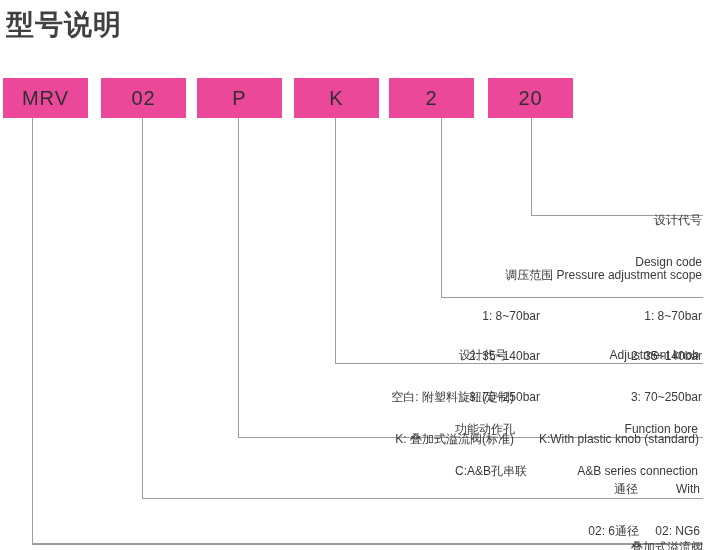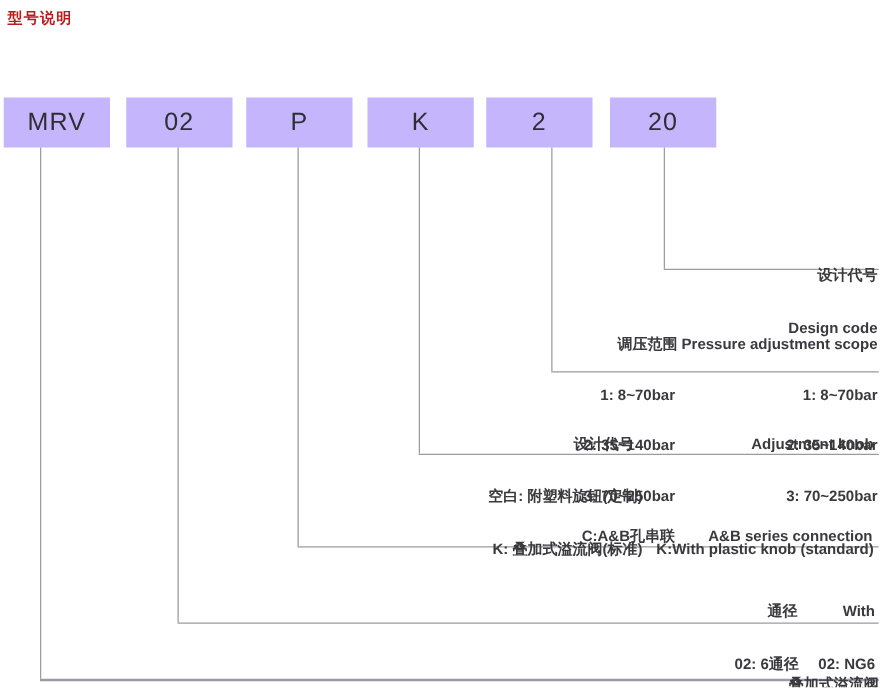--- a/index.html
+++ b/index.html
@@ -8,30 +8,30 @@
     width: 705px;
     height: 550px;
     background: #ffffff;
     font-family: "Liberation Sans", "DejaVu Sans", sans-serif;
     color: #3a3a3e;
     overflow: hidden;
   }
   .title {
     position: absolute;
     left: 6px; top: 6px;
-    font-size: 12px;
+    font-size: 28px;
     font-weight: bold;
-    color: #b91c1c;
+    color: #404040;
     letter-spacing: 1px;
   }
   .mbox {
     position: absolute;
     top: 78px;
     width: 85px; height: 40px;
-    background: #c4b5fd;
+    background: #ec4899;
     color: #2e2e33;
     font-size: 20px;
     display: flex;
     align-items: center;
     justify-content: center;
     letter-spacing: 1px;
   }
   .vline {
     position: absolute;
     width: 1px;
@@ -43,21 +43,20 @@
     background: #9b9ba3;
   }
   .hline.thick { height: 2px; }
   .block {
     position: absolute;
     font-size: 12px;
     line-height: 14px;
     text-align: right;
     color: #3a3a3e;
     white-space: pre;
-    font-weight: bold;
   }
   .block .row {
     position: relative;
     height: 14px;
     width: 480px;
     text-align: center;
   }
   .block.tight .row { height: 13.5px; }
   .block.tight { line-height: 13.5px; }
   .block .cn, .block .en {
@@ -107,21 +106,22 @@
     <div class="row"><span class="cn" style="right:162px">3: 70~250bar</span><span class="en">3: 70~250bar</span></div>
   </div>
 
   <div class="block" style="top:320px; right:6px;">
     <div class="row"><span class="cn" style="right:192px">设计代号</span><span class="en">Adjustment knob</span></div>
     <div class="row"><span class="cn" style="right:185px">空白: 附塑料旋钮(定制)</span></div>
     <div class="row"><span class="cn" style="right:185px">K: 叠加式溢流阀(标准)</span><span class="en">K:With plastic knob (standard)</span></div>
   </div>
 
   <div class="block" style="top:394px; right:7px;">
-    <div class="row"><span class="cn" style="right:158px">C:A&amp;B孔串联</span><span class="en">A&amp;B series connection</span></div>
+    <div class="row"><span class="cn" style="right:183px">功能动作孔</span><span class="en">Function bore</span></div>
+    <div class="row"><span class="cn" style="right:171px">C:A&amp;B孔串联</span><span class="en">A&amp;B series connection</span></div>
   </div>
 
   <div class="block" style="top:454px; right:5px;">
     <div class="row"><span class="cn" style="right:62px">通径</span><span class="en">With</span></div>
     <div class="row"><span class="cn" style="right:61px">02: 6通径</span><span class="en">02: NG6</span></div>
     
   </div>
 
   <div class="block" style="top:511px; right:2px; line-height:14.5px">
     <div>叠加式溢流阀</div>

